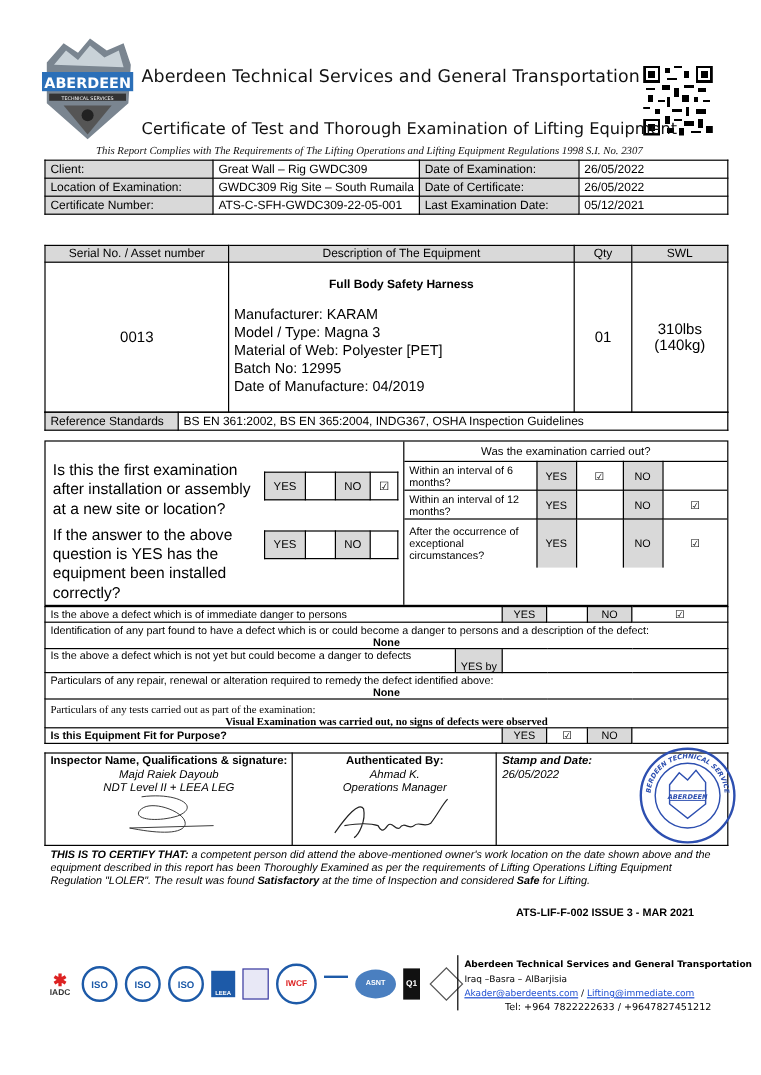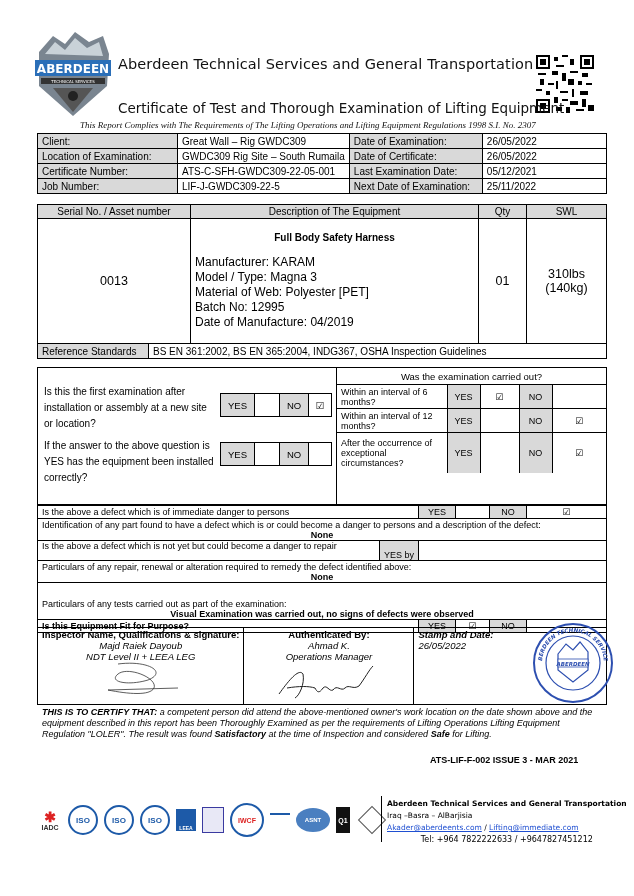--- a/index.html
+++ b/index.html
@@ -24,21 +24,21 @@
   .equip { left:37px; top:204px; width:570px; }
   .equip .hdr td { height:13px; text-align:center; }
   .desc-title { font-size:10px; font-weight:bold; text-align:center; margin:4px 0 12px; }
   .desc-line { font-size:12px; line-height:15px; }
   .big { font-size:12.5px; }
 
   .ref { left:37px; top:343px; width:570px; }
 
   .q-wrap { left:37px; top:367px; width:570px; height:138px; border:1px solid #000; box-sizing:border-box; }
   .q-left { position:absolute; left:0; top:0; width:298px; height:136px; border-right:1px solid #000; }
-  .qtext { position:absolute; font-size:10px; line-height:16px; }
+  .qtext { position:absolute; font-size:13px; line-height:16px; }
   .yn { position:absolute; border-collapse:collapse; }
   .yn td { height:22px; font-size:9.5px; padding:0; text-align:center; }
   .q-right { position:absolute; left:299px; top:0; width:269px; height:136px; }
   .q-right table { width:100%; }
   .q-right td { font-size:9px; }
   .q-right .lbl { white-space:normal; line-height:10px; border-left:none; }
 
   .rows { left:37px; top:505px; width:570px; }
   .rows td { font-size:9px; height:12px; }
   .chk { font-size:10px; }
@@ -138,26 +138,20 @@
     <td>GWDC309 Rig Site – South Rumaila</td>
     <td class="g">Date of Certificate:</td>
     <td>26/05/2022</td>
   </tr>
   <tr>
     <td class="g">Certificate Number:</td>
     <td>ATS-C-SFH-GWDC309-22-05-001</td>
     <td class="g">Last Examination Date:</td>
     <td>05/12/2021</td>
   </tr>
-  <tr>
-    <td class="g">Job Number:</td>
-    <td>LIF-J-GWDC309-22-5</td>
-    <td class="g">Next Date of Examination:</td>
-    <td>25/11/2022</td>
-  </tr>
 </tbody>
   </table>
 
 <table class="abs equip">
   <colgroup>
       <col style="width:153px">
       <col style="width:288px">
       <col style="width:48px">
       <col>
     </colgroup>
@@ -281,32 +275,32 @@
     <td class="g c">NO</td>
     <td class="c chk">☑</td>
   </tr>
   <tr>
     <td colspan="6" style="line-height:10px;padding-top:1px;">
       <div>Identification of any part found to have a defect which is or could become a danger to persons and a description of the defect:</div>
       <div class="c b">None</div>
     </td>
   </tr>
   <tr style="height:20px;">
-    <td style="vertical-align:top;border-right:none;">Is the above a defect which is not yet but could become a danger to repair</td>
+    <td style="vertical-align:top;border-right:none;">Is the above a defect which is not yet but could become a danger to defects</td>
     <td class="g c" style="vertical-align:bottom;">YES by</td>
     <td colspan="4"></td>
   </tr>
   <tr>
     <td colspan="6" style="line-height:10px;padding-top:1px;">
       <div>Particulars of any repair, renewal or alteration required to remedy the defect identified above:</div>
       <div class="c b">None</div>
     </td>
   </tr>
   <tr>
-    <td colspan="6" style="line-height:10px;padding-top:16px;">
+    <td colspan="6" style="line-height:10px;padding-top:3px;font-family:Liberation Serif, serif;">
       <div>Particulars of any tests carried out as part of the examination:</div>
       <div class="c b">Visual Examination was carried out, no signs of defects were observed</div>
     </td>
   </tr>
   <tr>
     <td colspan="2" class="b">Is this Equipment Fit for Purpose?</td>
     <td class="g c">YES</td>
     <td class="c chk">☑</td>
     <td class="g c">NO</td>
     <td></td>

